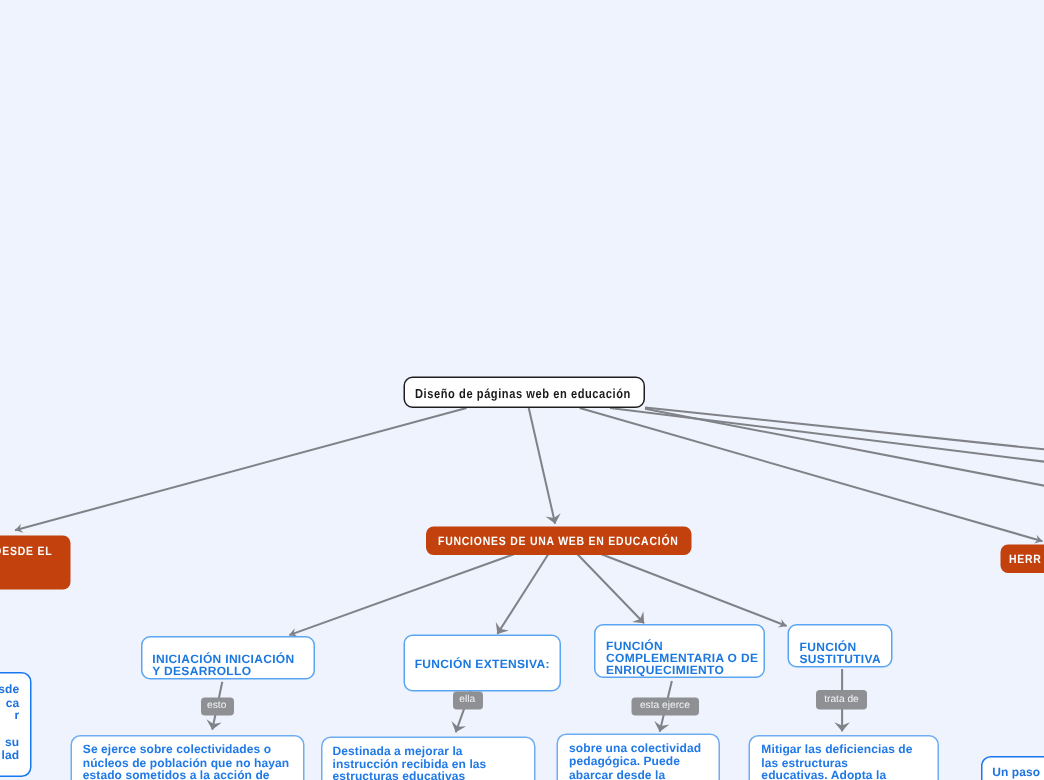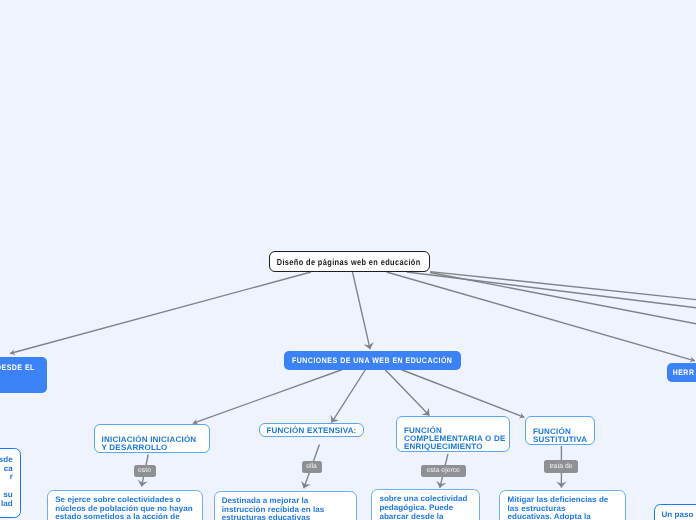--- a/index.html
+++ b/index.html
@@ -12,21 +12,21 @@
   svg#links{position:absolute;left:0;top:0;width:696px;height:520px;}
   .node{position:absolute;box-sizing:border-box;}
 
   
   .root-node{background:#ffffff;border:1.45px solid #1e1e20;border-radius:6px;
     display:flex;align-items:center;justify-content:center;z-index:5;}
   .root-node .txt{font:bold 8.7px "Liberation Sans",sans-serif;color:#1a1a1c;
     white-space:nowrap;letter-spacing:.45px;display:inline-block;transform:scaleX(.85);}
 
   
-  .purple-node{background:#3b82f6;border-radius:5px;z-index:5;
+  .purple-node{background:#c2410c;border-radius:5px;z-index:5;
     display:flex;align-items:center;justify-content:center;text-align:center;}
   .purple-node .txt{font:bold 8px "Liberation Sans",sans-serif;color:#ffffff;
     letter-spacing:.6px;white-space:nowrap;display:inline-block;transform:scaleX(.87);}
 
   
   .blue-node{background:#ffffff;border:1.7px solid #5aa6f2;border-radius:6px;
     display:flex;align-items:flex-end;z-index:5;overflow:hidden;}
   .blue-node .txt{font:bold 8px "Liberation Sans",sans-serif;color:#1b78e0;
     line-height:8.1px;padding:7.6px 1px 0 7px;letter-spacing:.22px;white-space:pre-line;}
   .blue-node.ctr{justify-content:center;align-items:center;}
@@ -98,21 +98,21 @@
   </div>
 
   <div class="node purple-node" style="left:666.5px;top:363.4px;width:86px;height:18.3px;justify-content:flex-start;padding-left:4.2px;">
     <span class="txt">HERR</span>
   </div>
 
   <div class="node blue-node" style="left:93.5px;top:424.4px;width:116px;height:28.5px;">
     <span class="txt">INICIACIÓN INICIACIÓN
 Y DESARROLLO</span>
   </div>
-  <div class="node blue-node ctr" style="left:259px;top:422.9px;width:105px;height:14px;text-align:center;">
+  <div class="node blue-node ctr" style="left:269px;top:422.9px;width:105px;height:38px;text-align:center;">
     <span class="txt">FUNCIÓN EXTENSIVA:</span>
   </div>
   <div class="node blue-node" style="left:396px;top:415.5px;width:114px;height:36.5px;">
     <span class="txt">FUNCIÓN
 COMPLEMENTARIA O DE
 ENRIQUECIMIENTO</span>
   </div>
   <div class="node blue-node" style="left:525px;top:416px;width:70px;height:29px;">
     <span class="txt">FUNCIÓN
 SUSTITUTIVA</span>

